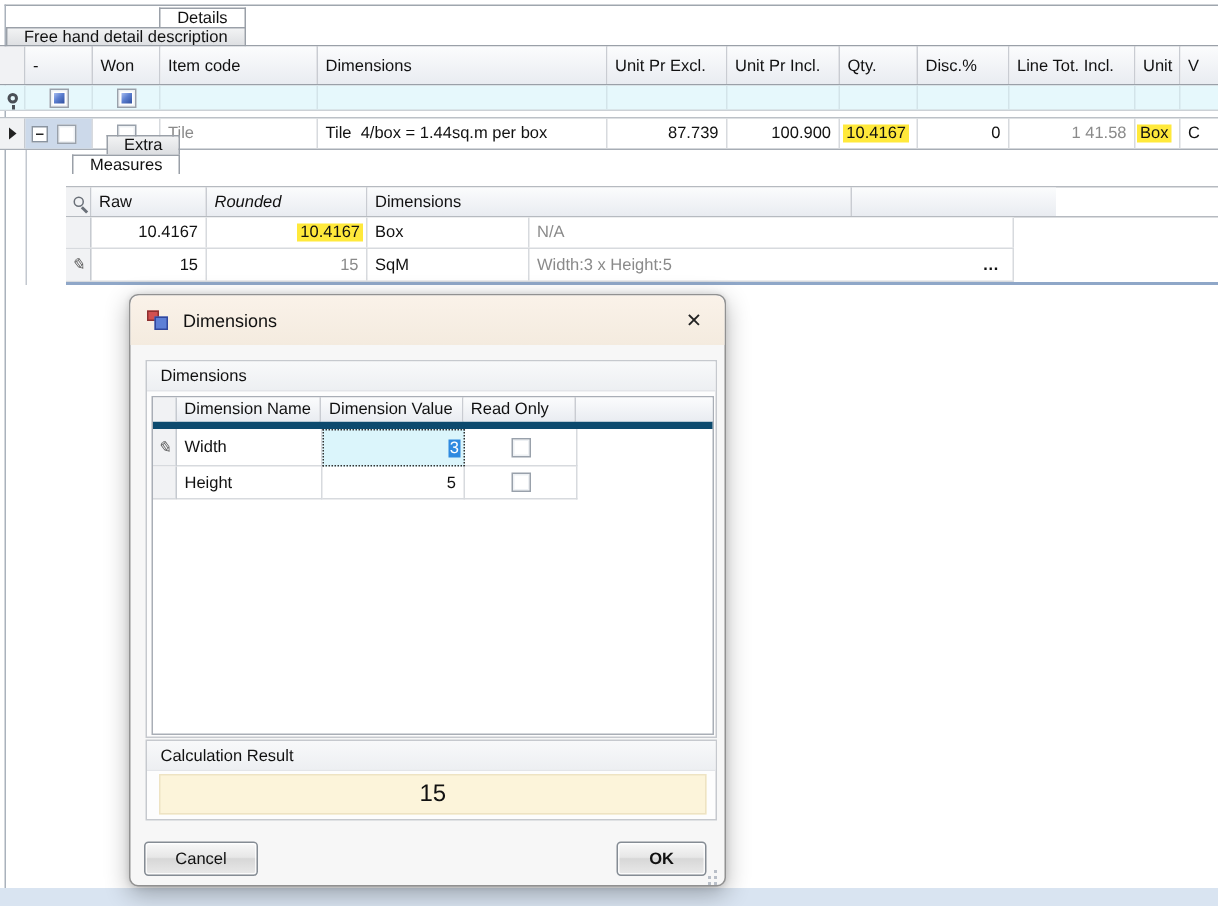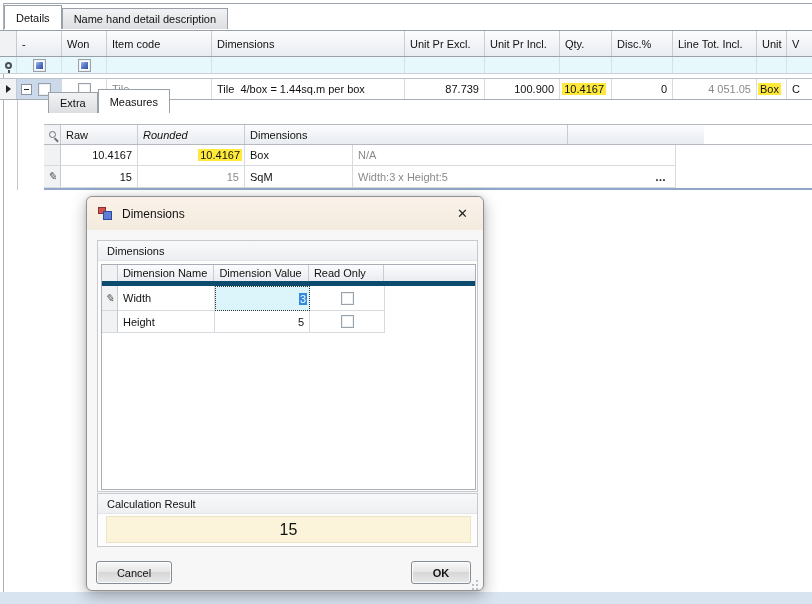--- a/index.html
+++ b/index.html
@@ -6,21 +6,21 @@
   body { background:#fff; font-family:"Liberation Sans", sans-serif; }
   #canvas { position:relative; width:812px; height:604px; background:#fff; overflow:hidden;
             font-size:11px; color:#111; }
 
   
   .topline { position:absolute; left:3px; top:3px; width:809px; height:1px; background:#9fa6ae; }
   .leftline { position:absolute; left:3px; top:3px; width:1px; height:589px; background:#aab2bc; }
   .footer { position:absolute; left:0; top:592px; width:812px; height:12px; background:#d9e4f1; }
 
   
-  .tabstrip { position:absolute; display:flex; align-items:flex-end; }
+  .tabstrip { position:absolute; display:flex; align-items:flex-end;flex-direction:column; }
   .tab { height:21px; padding:0 11px; display:flex; align-items:center;
          border:1px solid #9aa0a8; border-bottom:none;
          background:linear-gradient(#f2f3f4,#dcdee1); white-space:nowrap; }
   .tab.active { height:24px; background:#fff; position:relative; z-index:2; }
 
   
   .grow { position:absolute; display:flex; }
   .c { height:100%; display:flex; align-items:center; padding:0 5px;
        border-right:1px solid #d7dade; overflow:hidden; white-space:pre; }
   .hc { background:linear-gradient(#fbfcfd,#e9ecf1); border-right:1px solid #c9ccd2; }
@@ -93,21 +93,21 @@
 </style>
 </head>
 <body>
 
 <div id="canvas">
   <div class="topline"></div>
   <div class="leftline"></div>
 
   <div class="tabstrip" style="left:4px; top:5px; height:24px;">
     <div class="tab active">Details</div>
-    <div class="tab">Name hand detail description</div>
+    <div class="tab">Free hand detail description</div>
   </div>
 
   <div class="grow ghead" style="left:0; top:30px; width:812px; height:27px;">
     <div class="c hc ind" style="width:17px;"></div>
     <div class="c hc" style="width:45px;">-</div>
     <div class="c hc" style="width:45px;">Won</div>
     <div class="c hc" style="width:105px;">Item code</div>
     <div class="c hc" style="width:193px;">Dimensions</div>
     <div class="c hc" style="width:80px;">Unit Pr Excl.</div>
     <div class="c hc" style="width:75px;">Unit Pr Incl.</div>
@@ -145,21 +145,21 @@
     </div>
     <div class="c" style="width:45px; justify-content:center;">
       <span class="cb"></span>
     </div>
     <div class="c gy" style="width:105px;">Tile</div>
     <div class="c" style="width:193px;">Tile  4/box = 1.44sq.m per box</div>
     <div class="c num" style="width:80px;">87.739</div>
     <div class="c num" style="width:75px;">100.900</div>
     <div class="c num" style="width:52px;"><span class="hl">10.4167</span></div>
     <div class="c num" style="width:61px;">0</div>
-    <div class="c num gy" style="width:84px;">4 051.05</div>
+    <div class="c num gy" style="width:84px;">1 41.58</div>
     <div class="c" style="width:30px; padding:0 1px;"><span class="hl">Box</span></div>
     <div class="c" style="width:25px; border-right:none;">C</div>
   </div>
 
   <div class="vline17"></div>
 
   <div class="tabstrip" style="left:48px; top:90px; height:23px;text-align:right;">
     <div class="tab">Extra</div>
     <div class="tab active">Measures</div>
   </div>

